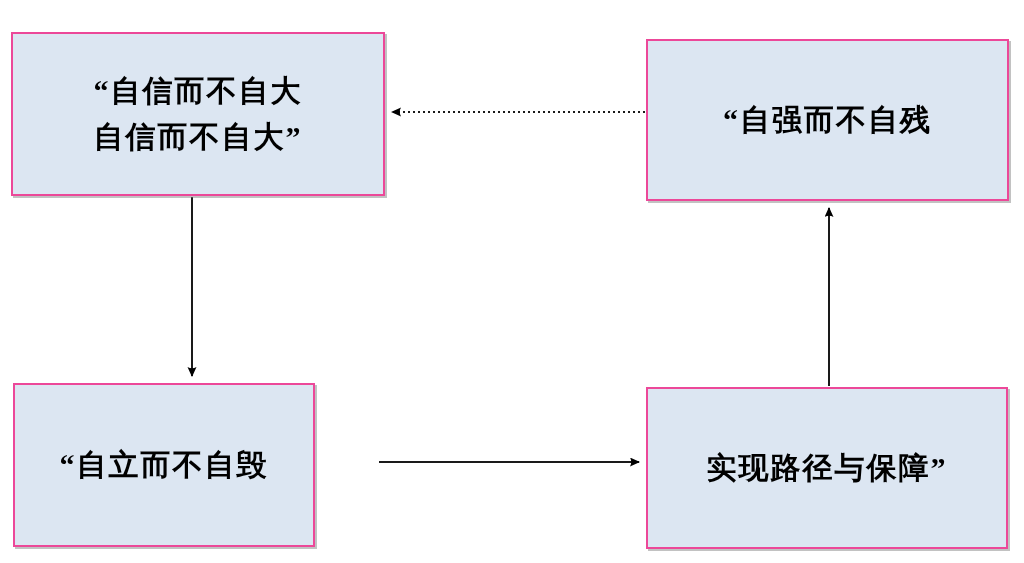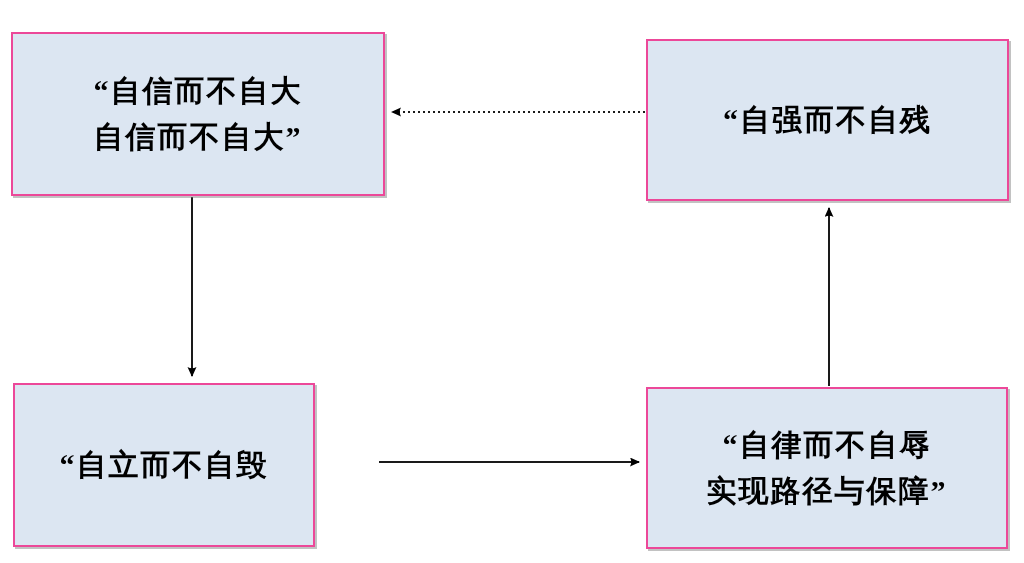--- a/index.html
+++ b/index.html
@@ -76,17 +76,16 @@
 
   <div class="node" id="node-top-right">
     <div class="line">“自强而不自残</div>
   </div>
 
   <div class="node" id="node-bottom-left">
     <div class="line">“自立而不自毁</div>
   </div>
 
   <div class="node" id="node-bottom-right">
-    <div class="line">“自律而不自辱</div>
     <div class="line">实现路径与保障”</div>
   </div>
 
 </div>
 
 </body></html>

